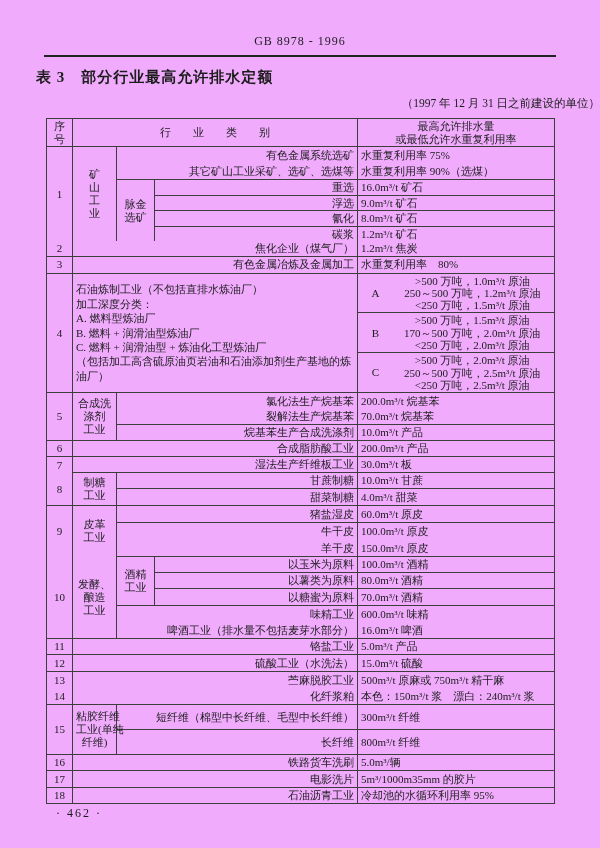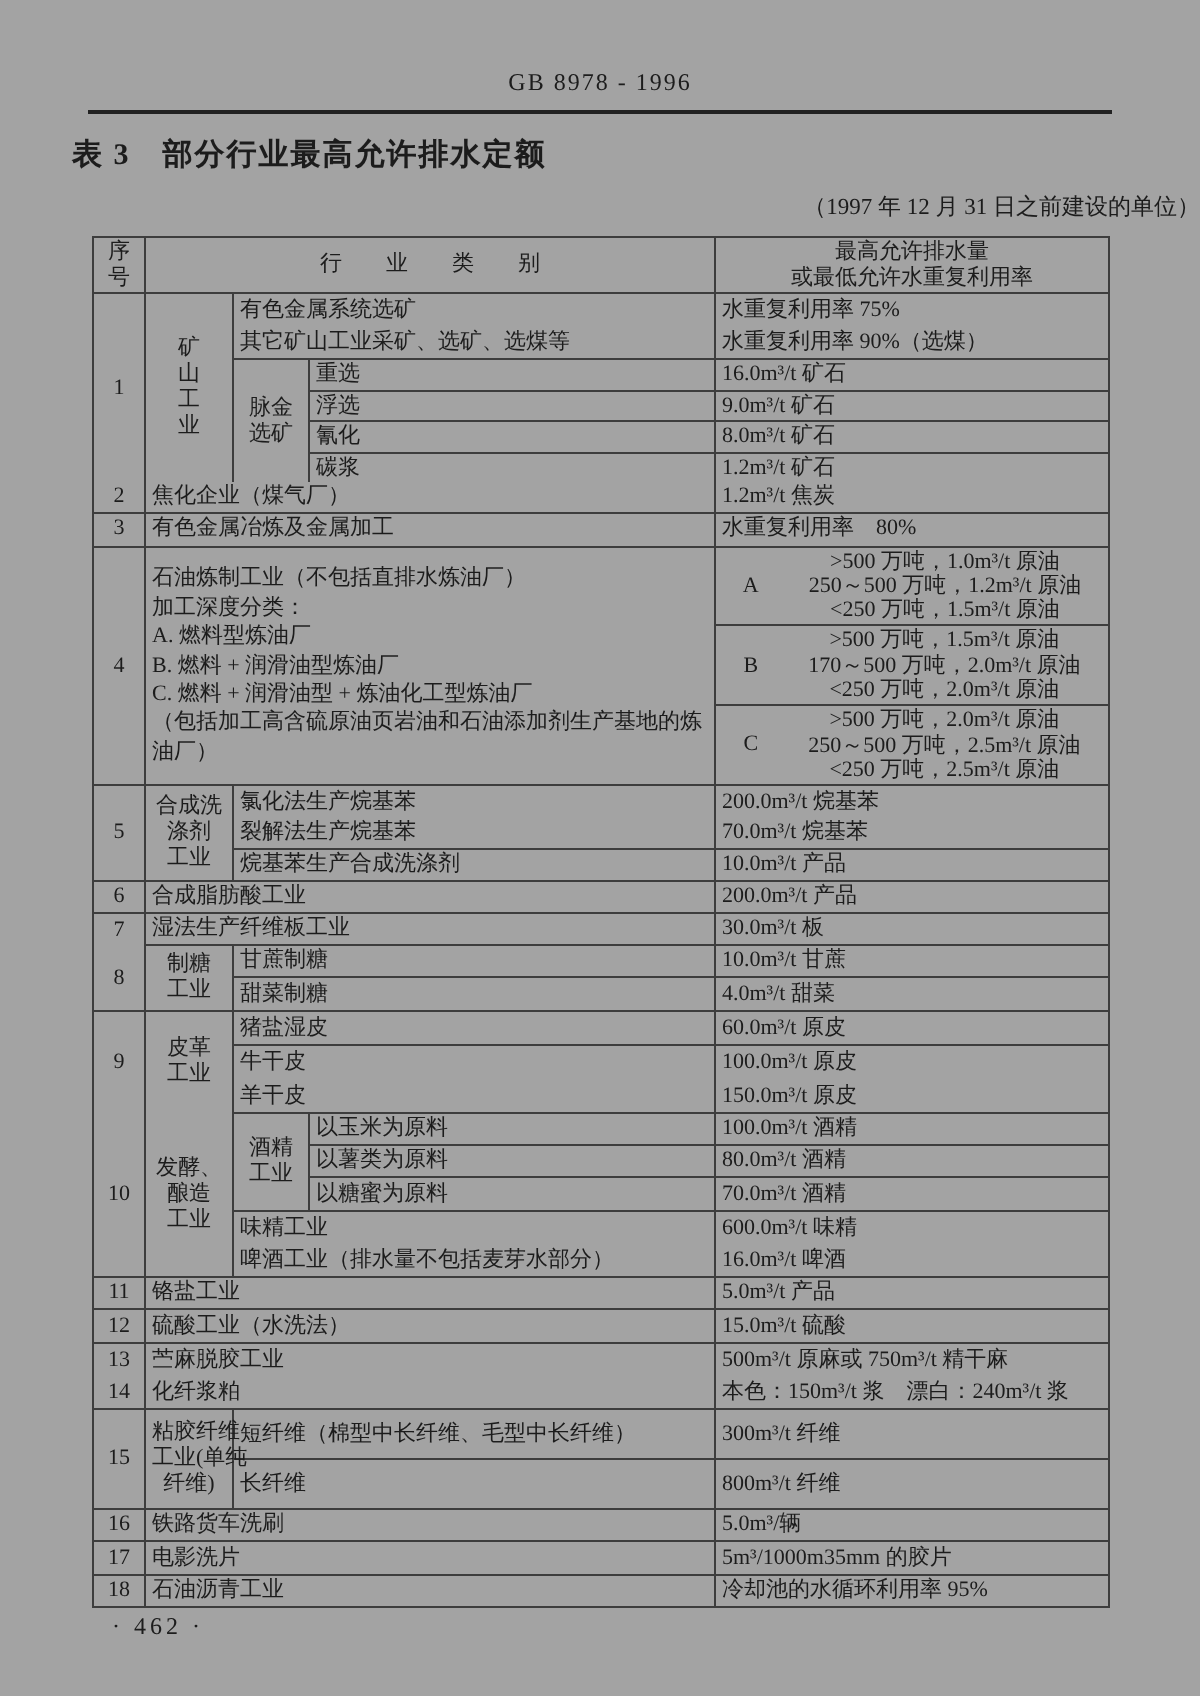--- a/index.html
+++ b/index.html
@@ -4,21 +4,21 @@
 <style>
   html,body{margin:0;padding:0;}
   body{
     width:600px;height:848px;
     background:#f2f2ef;
     font-family:"Liberation Serif","DejaVu Serif",serif;
     color:#1c1c1c;
   }
   .sheet{
     position:relative;width:600px;height:848px;
-    background:#a3a3a3;overflow:hidden;
+    background:#f0abfc;overflow:hidden;
   }
   .doc-code{
     position:absolute;top:34px;left:0;width:600px;
     text-align:center;font-size:12px;letter-spacing:1px;
   }
   .top-rule{
     position:absolute;top:55px;left:44px;width:512px;height:2px;
     background:#222;
   }
   .doc-title{
@@ -45,21 +45,21 @@
     vertical-align:middle;
     overflow:visible;
   }
   tr.hd{height:26px}
   tr.t15{height:15px}
   tr.t16{height:16px}
   tr.t17{height:17px}
   tr.t25{height:25px}
   tr.t37{height:37px}
   .c{text-align:center;}
-  .dt{text-align:left;padding-left:6px;}
+  .dt{text-align:right;padding-left:6px;}
   .val{text-align:left;padding-left:7px;}
   .g{text-align:center;white-space:pre;line-height:13px;padding:1px 0;}
   .pre{white-space:pre-line;}
   .blk{
     text-align:left;padding:3px 8px;line-height:14.4px;
     white-space:pre-line;vertical-align:middle;
   }
   .abc{text-align:center;padding:1px 2px;}
   .abcwrap{display:flex;align-items:center;justify-content:center;gap:6px;}
   .abclines{text-align:center;line-height:12.3px;margin-left:19px;}

